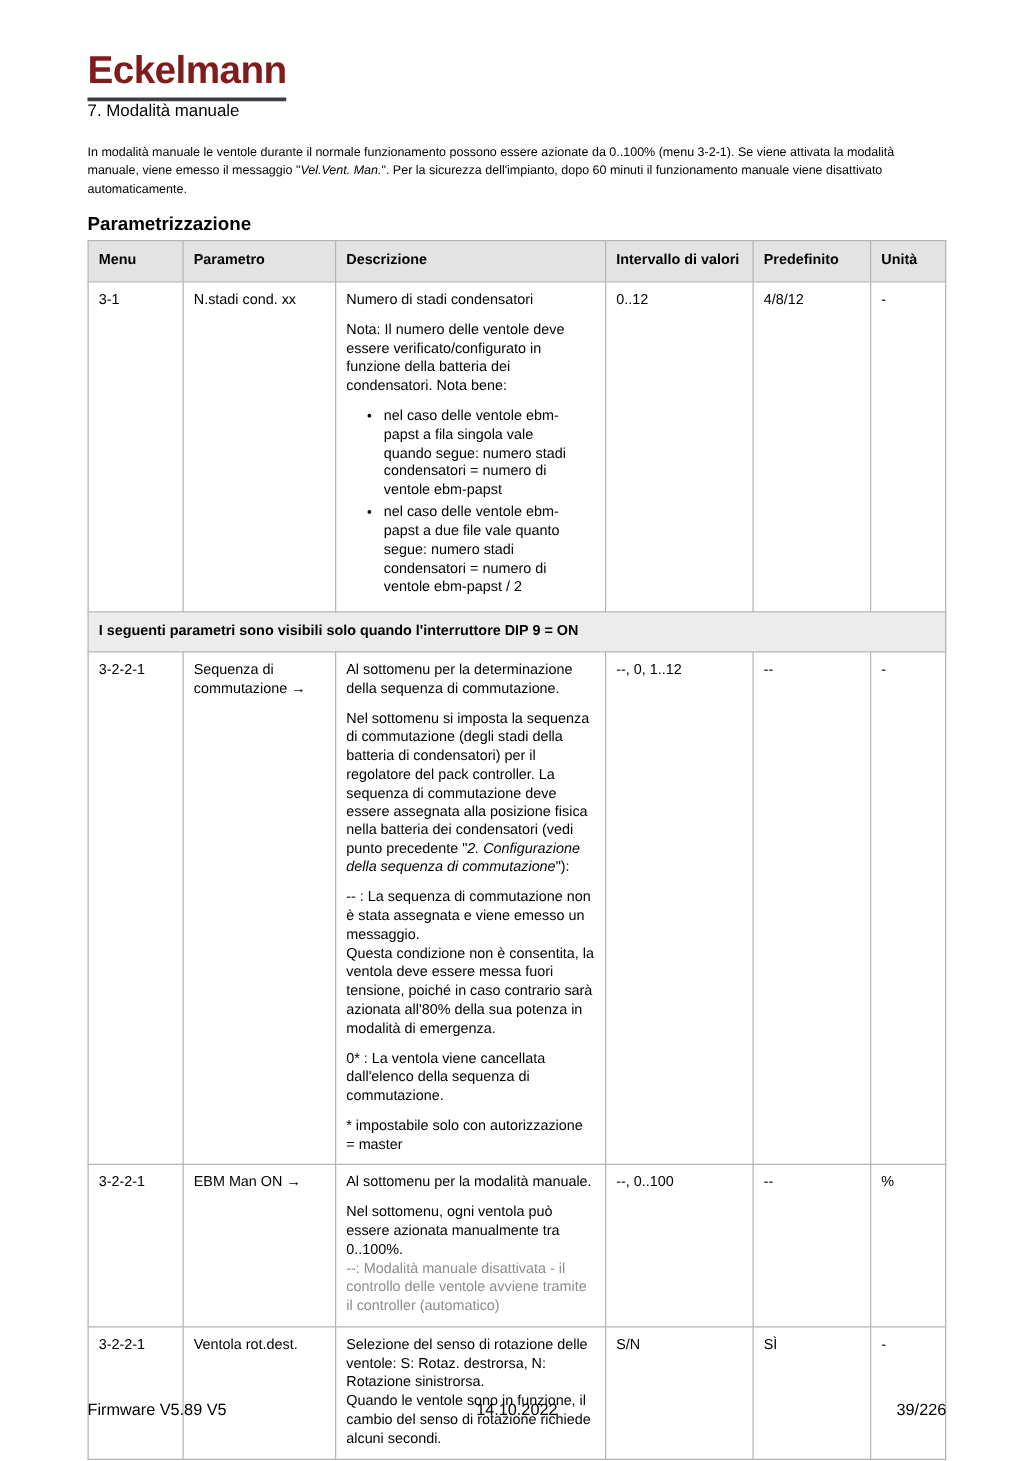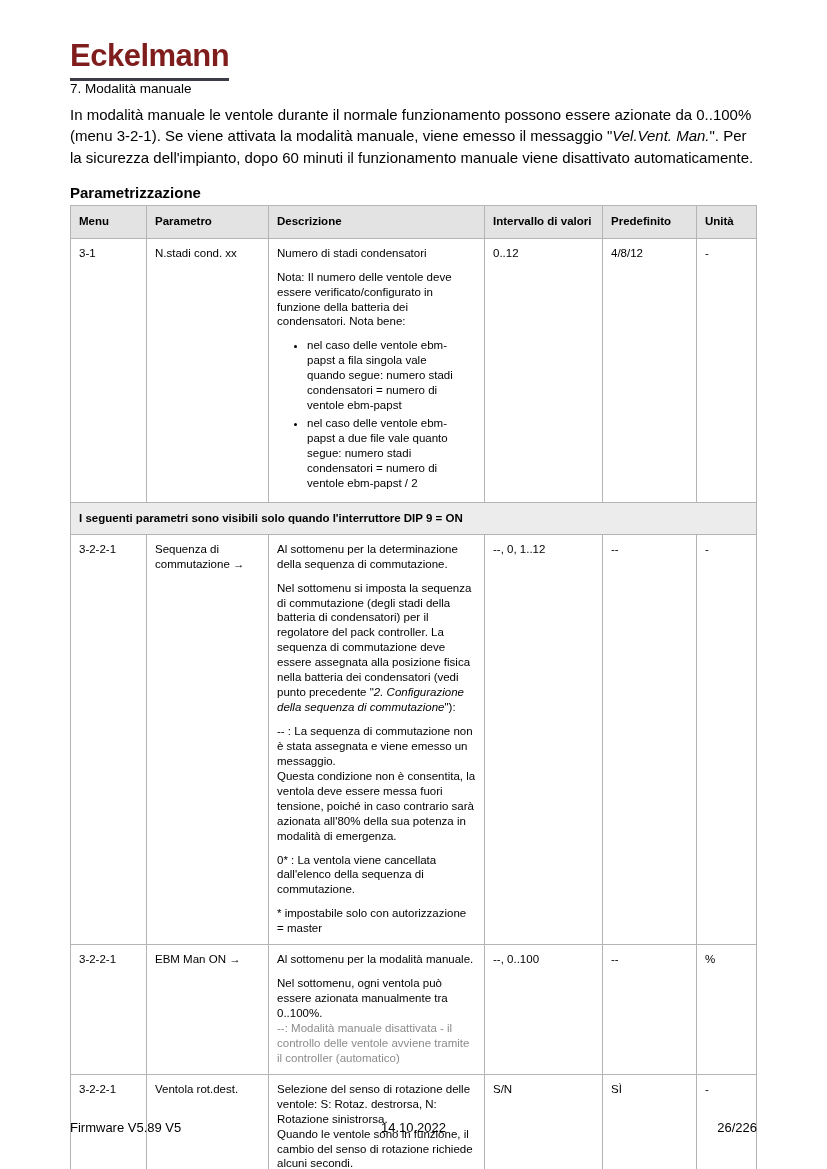--- a/index.html
+++ b/index.html
@@ -28,22 +28,22 @@
     color: #7f1d1d;
     padding-bottom: 5px;
     border-bottom: 3px solid #3c3c46;
     line-height: 1.05;
   }
   .section-heading {
     font-size: 13.5px;
     font-weight: normal;
   }
   .intro {
-    margin-top: 8px;
-    font-size: 15px;
+    margin-top: 20px;
+    font-size: 10px;
     line-height: 1.45;
   }
   .intro .italic { font-style: italic; }
   .table-title {
     margin-top: 12px;
     margin-bottom: 4px;
     font-size: 15px;
     font-weight: bold;
   }
   table.param-table {
@@ -188,15 +188,15 @@
             <td>-</td>
           </tr>
         </tbody>
     </table>
 
   </div>
 
   <div class="footer">
     <span class="f-left">Firmware V5.89 V5</span>
     <span class="f-center">14.10.2022</span>
-    <span class="f-right">26/226</span>
+    <span class="f-right">39/226</span>
   </div>
 </div>
 
 </body></html>

